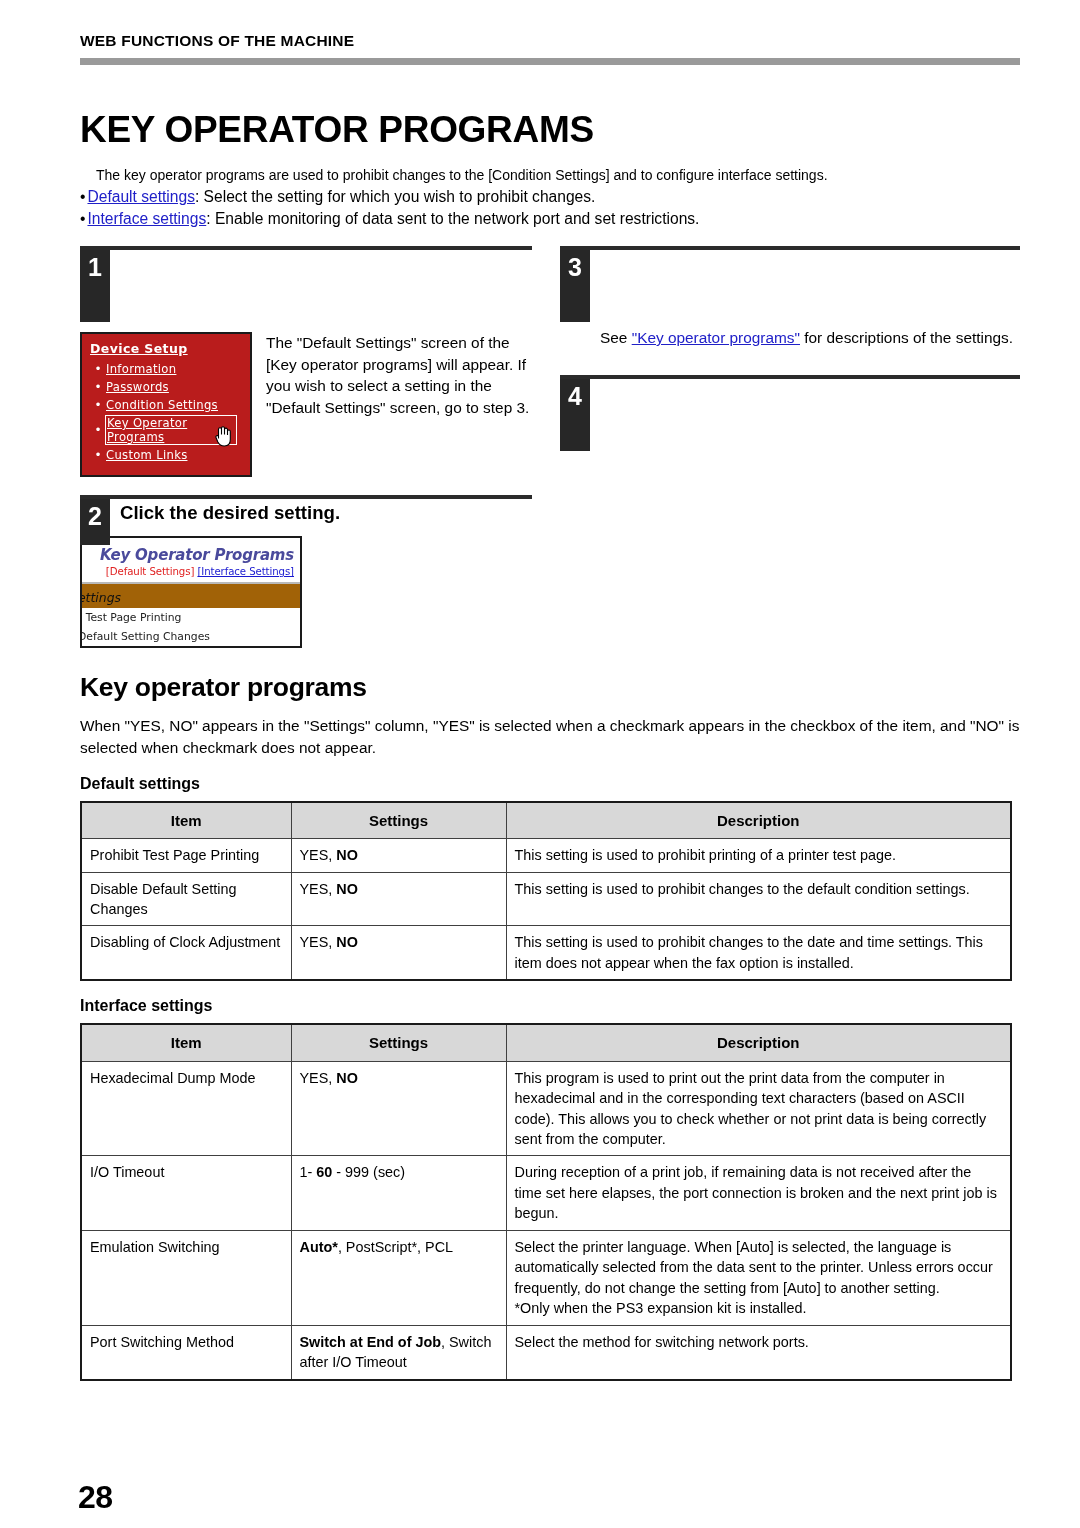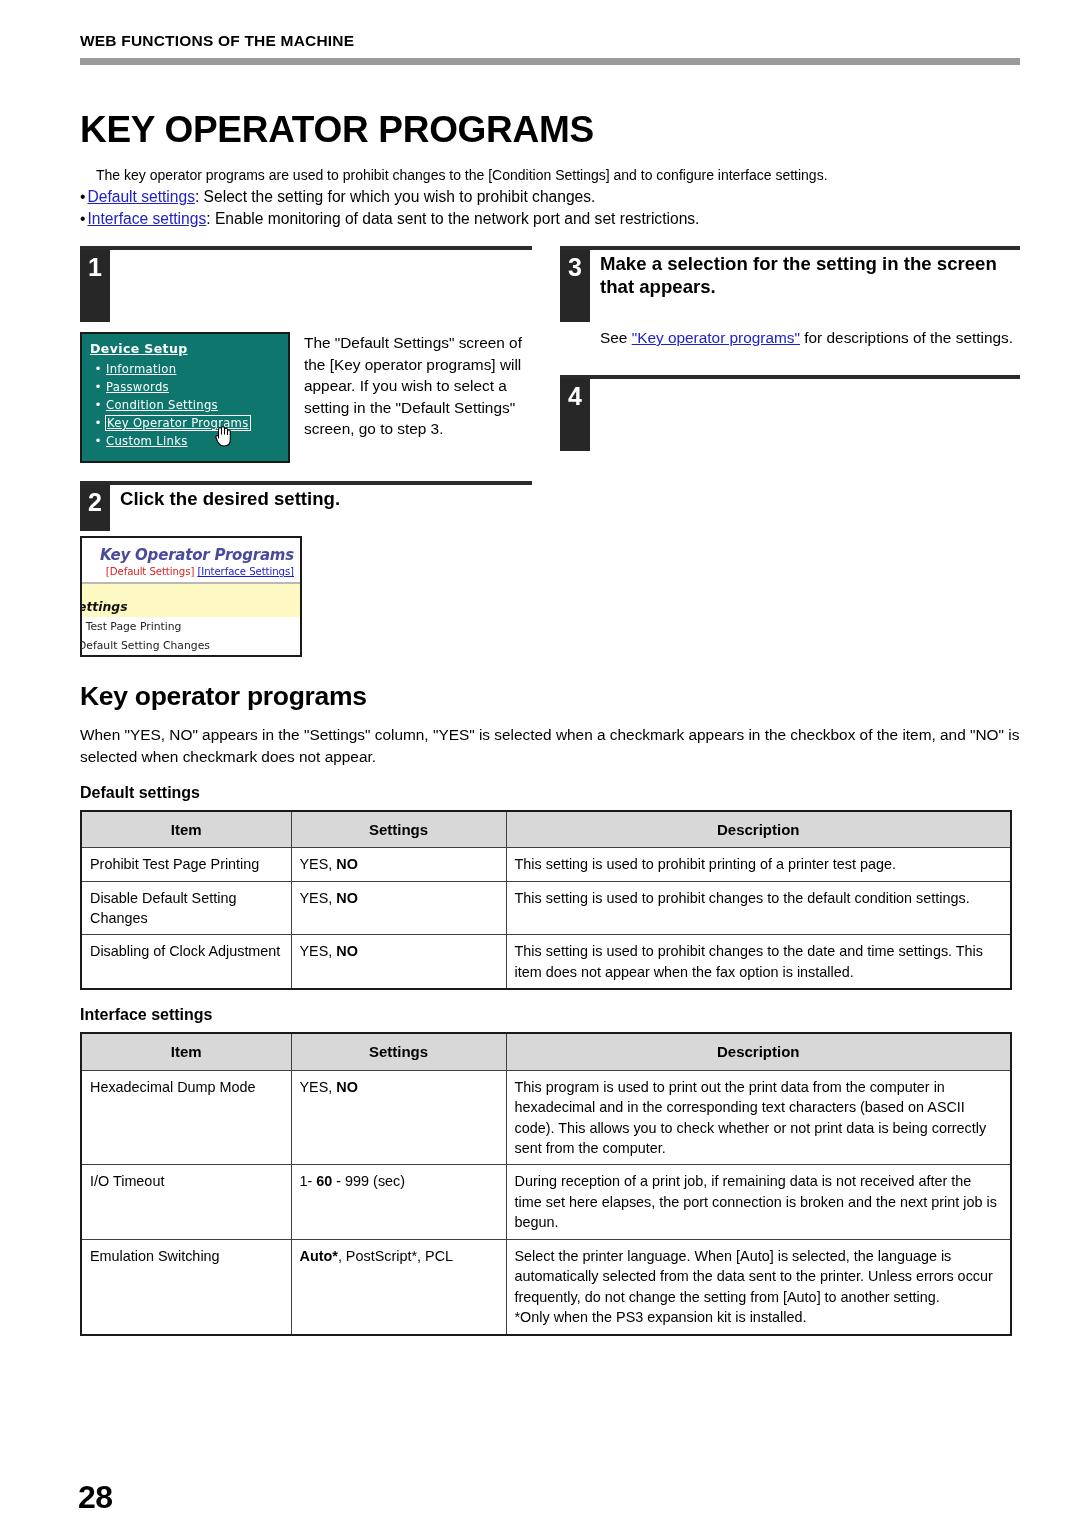--- a/index.html
+++ b/index.html
@@ -118,22 +118,22 @@
   }
 
   
   .shot-row {
     display: flex;
     align-items: flex-start;
     margin-top: 10px;
   }
   .device-shot {
     flex: 0 0 auto;
-    width: 210px;
-    background: #0f766e;
+    width: 172px;
+    background: #b91c1c;
     border: 2px solid #1a1a1a;
     box-sizing: border-box;
     padding: 7px 14px 9px 8px;
     font-family: "DejaVu Sans", sans-serif;
   }
   .device-shot .ds-title {
     color: #ffffff;
     font-size: 12.5px;
     font-weight: bold;
     text-decoration: underline;
@@ -207,25 +207,25 @@
   }
   .kop-tabs {
     margin-top: 2px;
     font-size: 10.2px;
     letter-spacing: -0.1px;
   }
   .kop-tab-red { color: #e02020; }
   .kop-tab-blue { color: #1a1ad0; text-decoration: underline; }
   .kop-sep { height: 2px; background: #b9b9b9; }
   .kop-subhead {
-    background: #fef9c3;
+    background: #a16207;
     font-size: 12.4px;
-    font-weight: bold;
+    font-weight: normal;
     font-style: italic;
-    padding: 15px 0 3px 0px;
+    padding: 6px 0 3px 0px;
     color: #111111;
     margin-left: -4px;
   }
   .kop-row {
     font-size: 10.8px;
     padding: 3px 0 3px 0px;
     color: #222222;
     margin-left: -4px;
   }
 
@@ -358,21 +358,20 @@
       </div>
 
     </div>
 
     <div class="col-right">
 
       <div>
         <div class="step-rule"></div>
         <div class="step-head">
           <div class="step-num tall">3</div>
-          <div class="step-title">Make a selection for the setting in the screen that appears.</div>
         </div>
         <div class="step-body" style="padding-left:40px;">
           <span>See </span><a class="link" href="#">"Key operator programs"</a><span> for descriptions of the settings.</span>
         </div>
       </div>
 
       <div style="margin-top:26px;">
         <div class="step-rule"></div>
         <div class="step-head">
           <div class="step-num tall">4</div>
@@ -455,18 +454,23 @@
       <tr>
         <td>I/O Timeout</td>
         <td><span>1- </span><span class="b">60</span><span> - 999 (sec)</span></td>
         <td class="desc">During reception of a print job, if remaining data is not received after the time set here elapses, the port connection is broken and the next print job is begun.</td>
       </tr>
       <tr>
         <td>Emulation Switching</td>
         <td><span></span><span class="b">Auto*</span><span>, PostScript*, PCL</span></td>
         <td class="desc"><span>Select the printer language. When [Auto] is selected, the language is automatically selected from the data sent to the printer. Unless errors occur frequently, do not change the setting from [Auto] to another setting.</span><br><span>*Only when the PS3 expansion kit is installed.</span></td>
       </tr>
+      <tr>
+        <td>Port Switching Method</td>
+        <td><span class="b">Switch at End of Job</span><span>, Switch after I/O Timeout</span></td>
+        <td class="desc">Select the method for switching network ports.</td>
+      </tr>
     </tbody>
   </table>
 
   <div class="folio">28</div>
 
 </div>
 
 </body></html>

